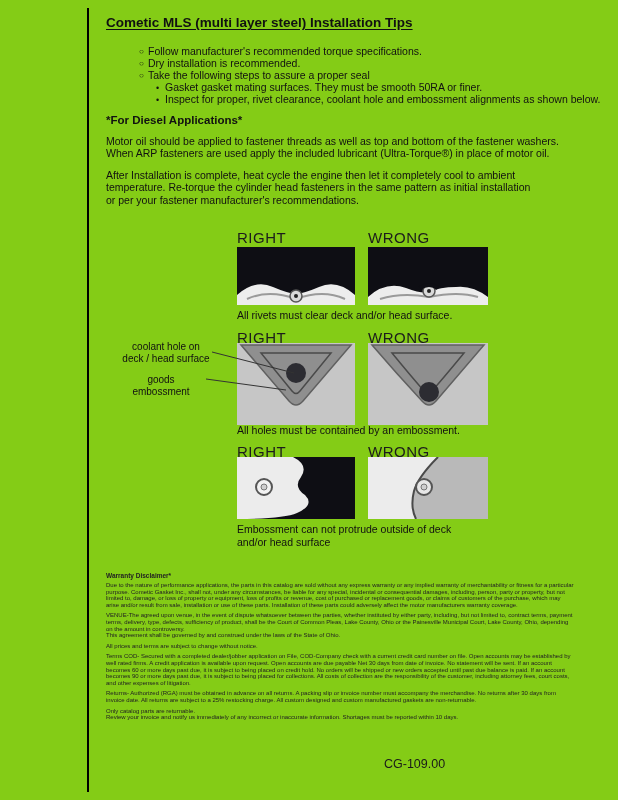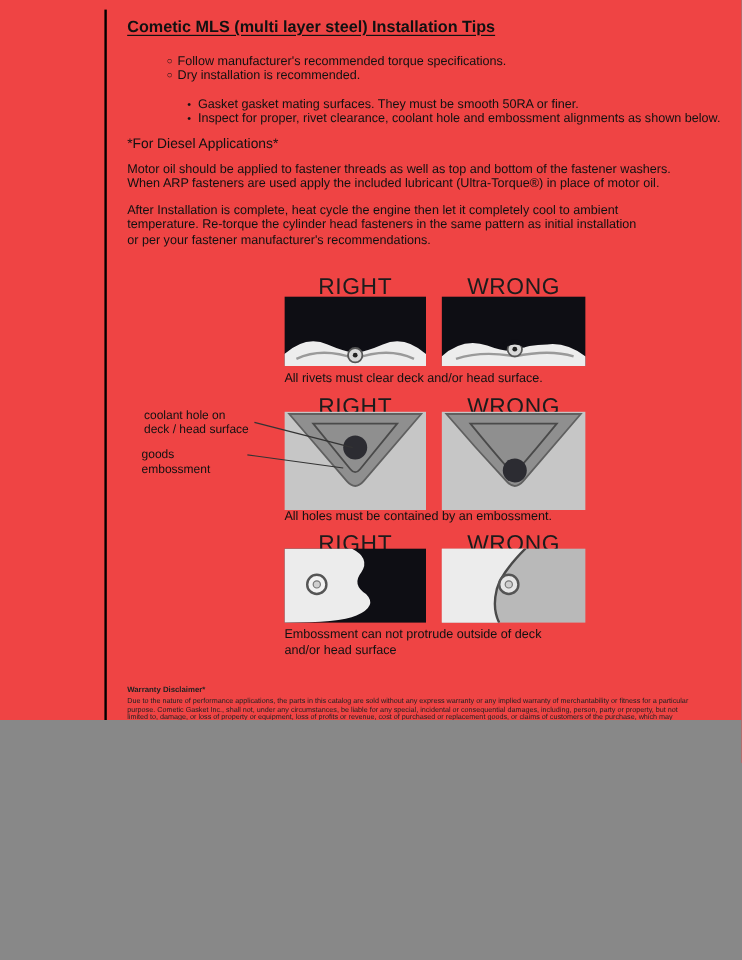--- a/index.html
+++ b/index.html
@@ -1,55 +1,58 @@
 <!DOCTYPE html>
 <html><head>
 <meta charset="utf-8">
 <style>
   html,body{margin:0;padding:0;background:#888;}
   .page{
-    position:relative;width:618px;height:600px;margin:0 auto;
-    background:#ef4444;overflow:hidden;
+    position:relative;width:618px;height:800px;margin:0 auto;
+    background:#84cc16;overflow:hidden;
     font-family:"Liberation Sans","DejaVu Sans",sans-serif;
     color:#111;
   }
   .vrule{position:absolute;left:87px;top:8px;width:2px;height:784px;background:#000;}
   .title{
     position:absolute;left:106px;top:15px;margin:0;
     font-size:13.5px;font-weight:bold;
     text-decoration:underline;text-underline-offset:2px;
   }
   .line{position:absolute;font-size:10.5px;white-space:nowrap;margin-left:40px;}
   .marker1{display:inline-block;width:9px;font-size:8px;vertical-align:1px;}
   .marker2{display:inline-block;width:9px;font-size:9px;}
-  .heading{position:absolute;left:106px;font-size:11.5px;font-weight:normal;margin:0;}
+  .heading{position:absolute;left:106px;font-size:11.5px;font-weight:bold;margin:0;}
   .para{position:absolute;left:106px;width:470px;font-size:10.5px;line-height:12.4px;}
   .prewrap{white-space:pre-line;}
-  .dlabel{position:absolute;font-size:19px;letter-spacing:.5px;color:#1c1c1c;text-align:center;}
+  .dlabel{position:absolute;font-size:15px;letter-spacing:.5px;color:#1c1c1c;}
   .panel{position:absolute;line-height:0;}
   .caption{position:absolute;left:237px;font-size:10.5px;line-height:12.5px;}
-  .callout{position:absolute;font-size:10px;line-height:11.5px;text-align:left;}
+  .callout{position:absolute;font-size:10px;line-height:11.5px;text-align:center;}
   .legal{position:absolute;left:106px;top:572px;width:468px;color:#222;}
   .legal-h{font-size:6.5px;font-weight:bold;margin:0 0 3px 0;}
   .legal-p{font-size:6px;line-height:6.6px;margin:0 0 4px 0;}
   .footer{position:absolute;left:384px;top:757px;font-size:12.5px;color:#1a1a1a;}
 </style>
 </head>
 <body>
 
 <div class="page">
   <div class="vrule"></div>
 
   <h1 class="title">Cometic MLS (multi layer steel) Installation Tips</h1>
 
   <div class="line" style="left:99px;top:45px;">
     <span class="marker1">○</span><span>Follow manufacturer's recommended torque specifications.</span>
   </div>
   <div class="line" style="left:99px;top:57px;">
     <span class="marker1">○</span><span>Dry installation is recommended.</span>
+  </div>
+  <div class="line" style="left:99px;top:69px;">
+    <span class="marker1">○</span><span>Take the following steps to assure a proper seal</span>
   </div>
   <div class="line" style="left:116px;top:81px;">
     <span class="marker2">•</span><span>Gasket gasket mating surfaces.  They must be smooth 50RA or finer.</span>
   </div>
   <div class="line" style="left:116px;top:93px;">
     <span class="marker2">•</span><span>Inspect for proper, rivet clearance, coolant hole and embossment alignments as shown below.</span>
   </div>
 
   <h2 class="heading" style="top:114px;">*For Diesel Applications*</h2>
   <div class="para prewrap" style="top:135px;">Motor oil should be applied to fastener threads as well as top and bottom of the fastener washers.

